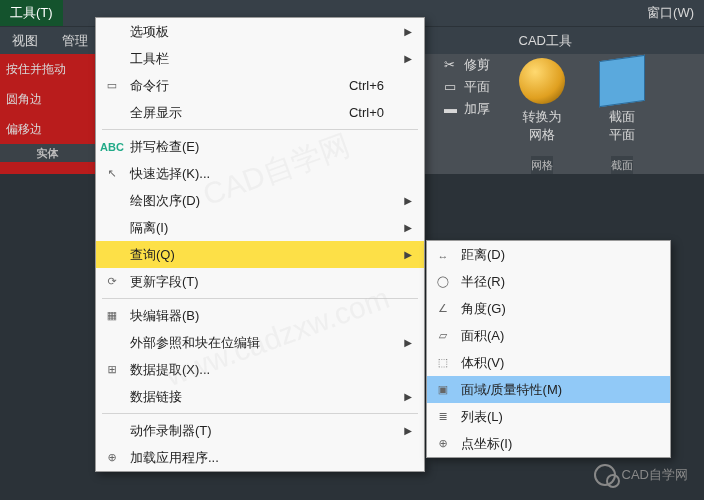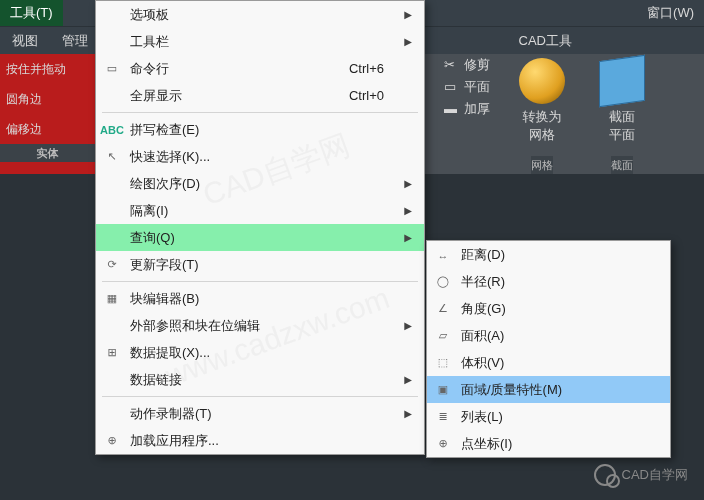--- a/index.html
+++ b/index.html
@@ -7,23 +7,23 @@
 .topbar{display:flex;height:26px;background:#374048;color:#d8d8d8;align-items:center;}
 .topbar .mi{padding:0 10px;height:100%;display:flex;align-items:center;}
 .topbar .mi.open{background:#14532d;color:#fff;}
 .secbar{display:flex;height:28px;background:#374048;color:#d8d8d8;align-items:center;border-top:1px solid #2b3238;}
 .secbar .tab{padding:0 12px;height:100%;display:flex;align-items:center;}
 .ribbon{background:#494f55;height:120px;position:relative;display:flex;}
 .leftcol{width:95px;background:#b91c1c;color:#d8d8d8;}
 .leftcol .row{height:30px;display:flex;align-items:center;padding-left:6px;font-size:12px;}
 .leftcol .mlab{height:18px;background:#3b4248;color:#bbb;display:flex;align-items:center;justify-content:center;font-size:11px;font-weight:bold;}
 .canvas{background:#2b3238;position:absolute;left:0;right:0;top:174px;bottom:0;}
-.menu{position:absolute;top:0;left:95px;width:330px;background:#f8f8f8;border:1px solid #9a9a9a;box-shadow:3px 3px 8px rgba(0,0,0,.4);}
+.menu{position:absolute;top:17px;left:95px;width:330px;background:#f8f8f8;border:1px solid #9a9a9a;box-shadow:3px 3px 8px rgba(0,0,0,.4);}
 .menu .item{display:flex;align-items:center;height:27px;padding-left:34px;position:relative;color:#222;}
-.menu .item.hl{background:#86efac;}
+.menu .item.hl{background:#fde047;}
 .menu .item .ico{position:absolute;left:6px;width:20px;height:20px;display:flex;align-items:center;justify-content:center;font-size:11px;color:#666;}
 .menu .item .sc{margin-left:auto;padding-right:40px;color:#222;}
 .menu .item .arr{position:absolute;right:12px;font-size:10px;color:#444;}
 .menu .sep{height:1px;background:#d4d4d4;margin:3px 6px;}
 .submenu{position:absolute;top:240px;left:426px;width:245px;background:#f8f8f8;border:1px solid #9a9a9a;box-shadow:3px 3px 8px rgba(0,0,0,.4);}
 .submenu .item{display:flex;align-items:center;height:27px;padding-left:34px;position:relative;color:#222;}
 .submenu .item.hl{background:#91c9f7;}
 .submenu .item .ico{position:absolute;left:6px;width:20px;height:20px;display:flex;align-items:center;justify-content:center;font-size:11px;color:#666;}
 .rtools{position:absolute;right:12px;top:54px;width:260px;height:120px;display:flex;color:#d8d8d8;}
 .rtools .grp{display:flex;flex-direction:column;align-items:center;padding:0 8px;}

